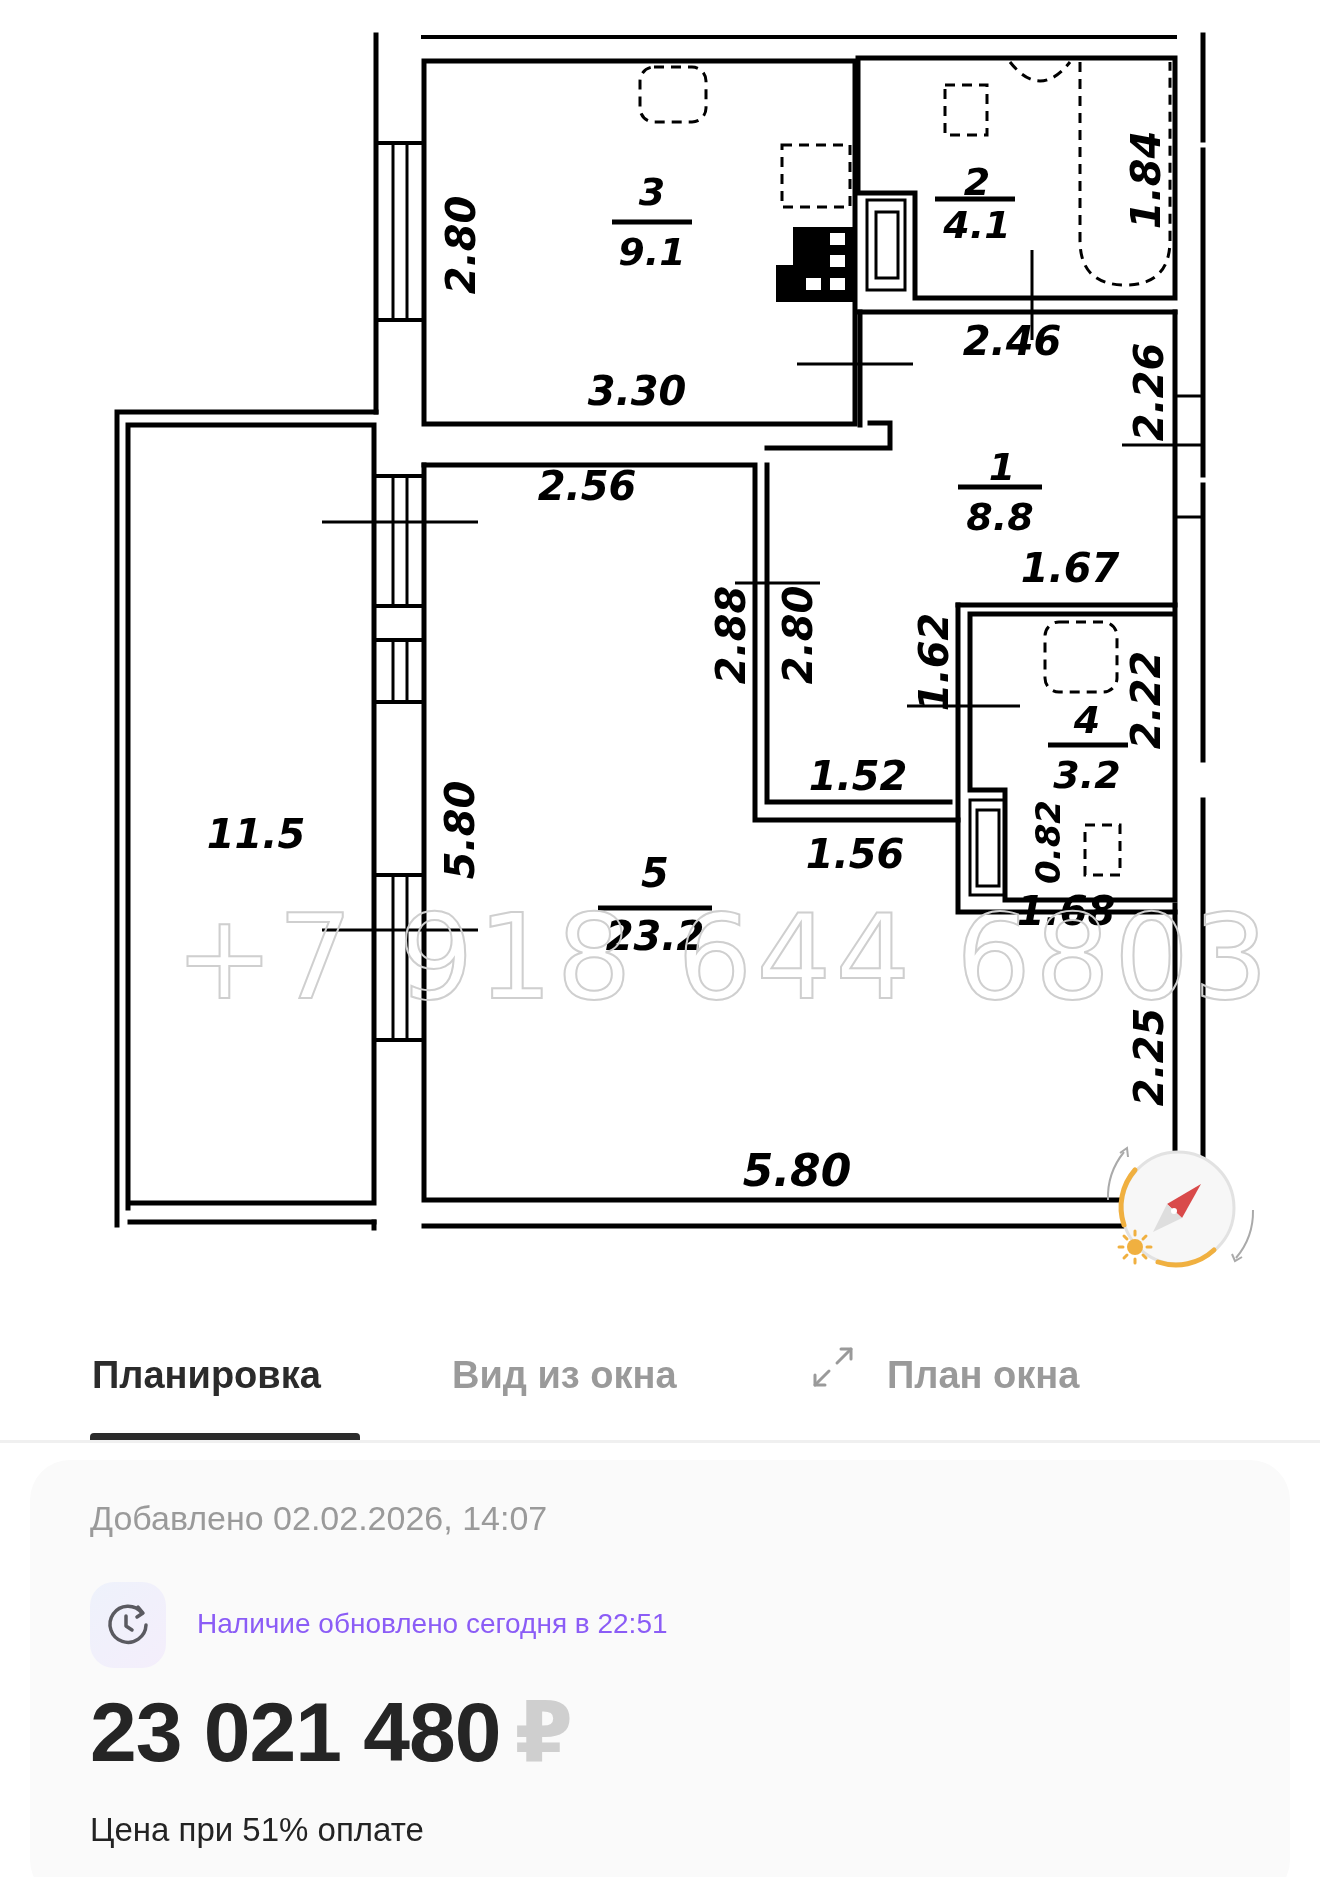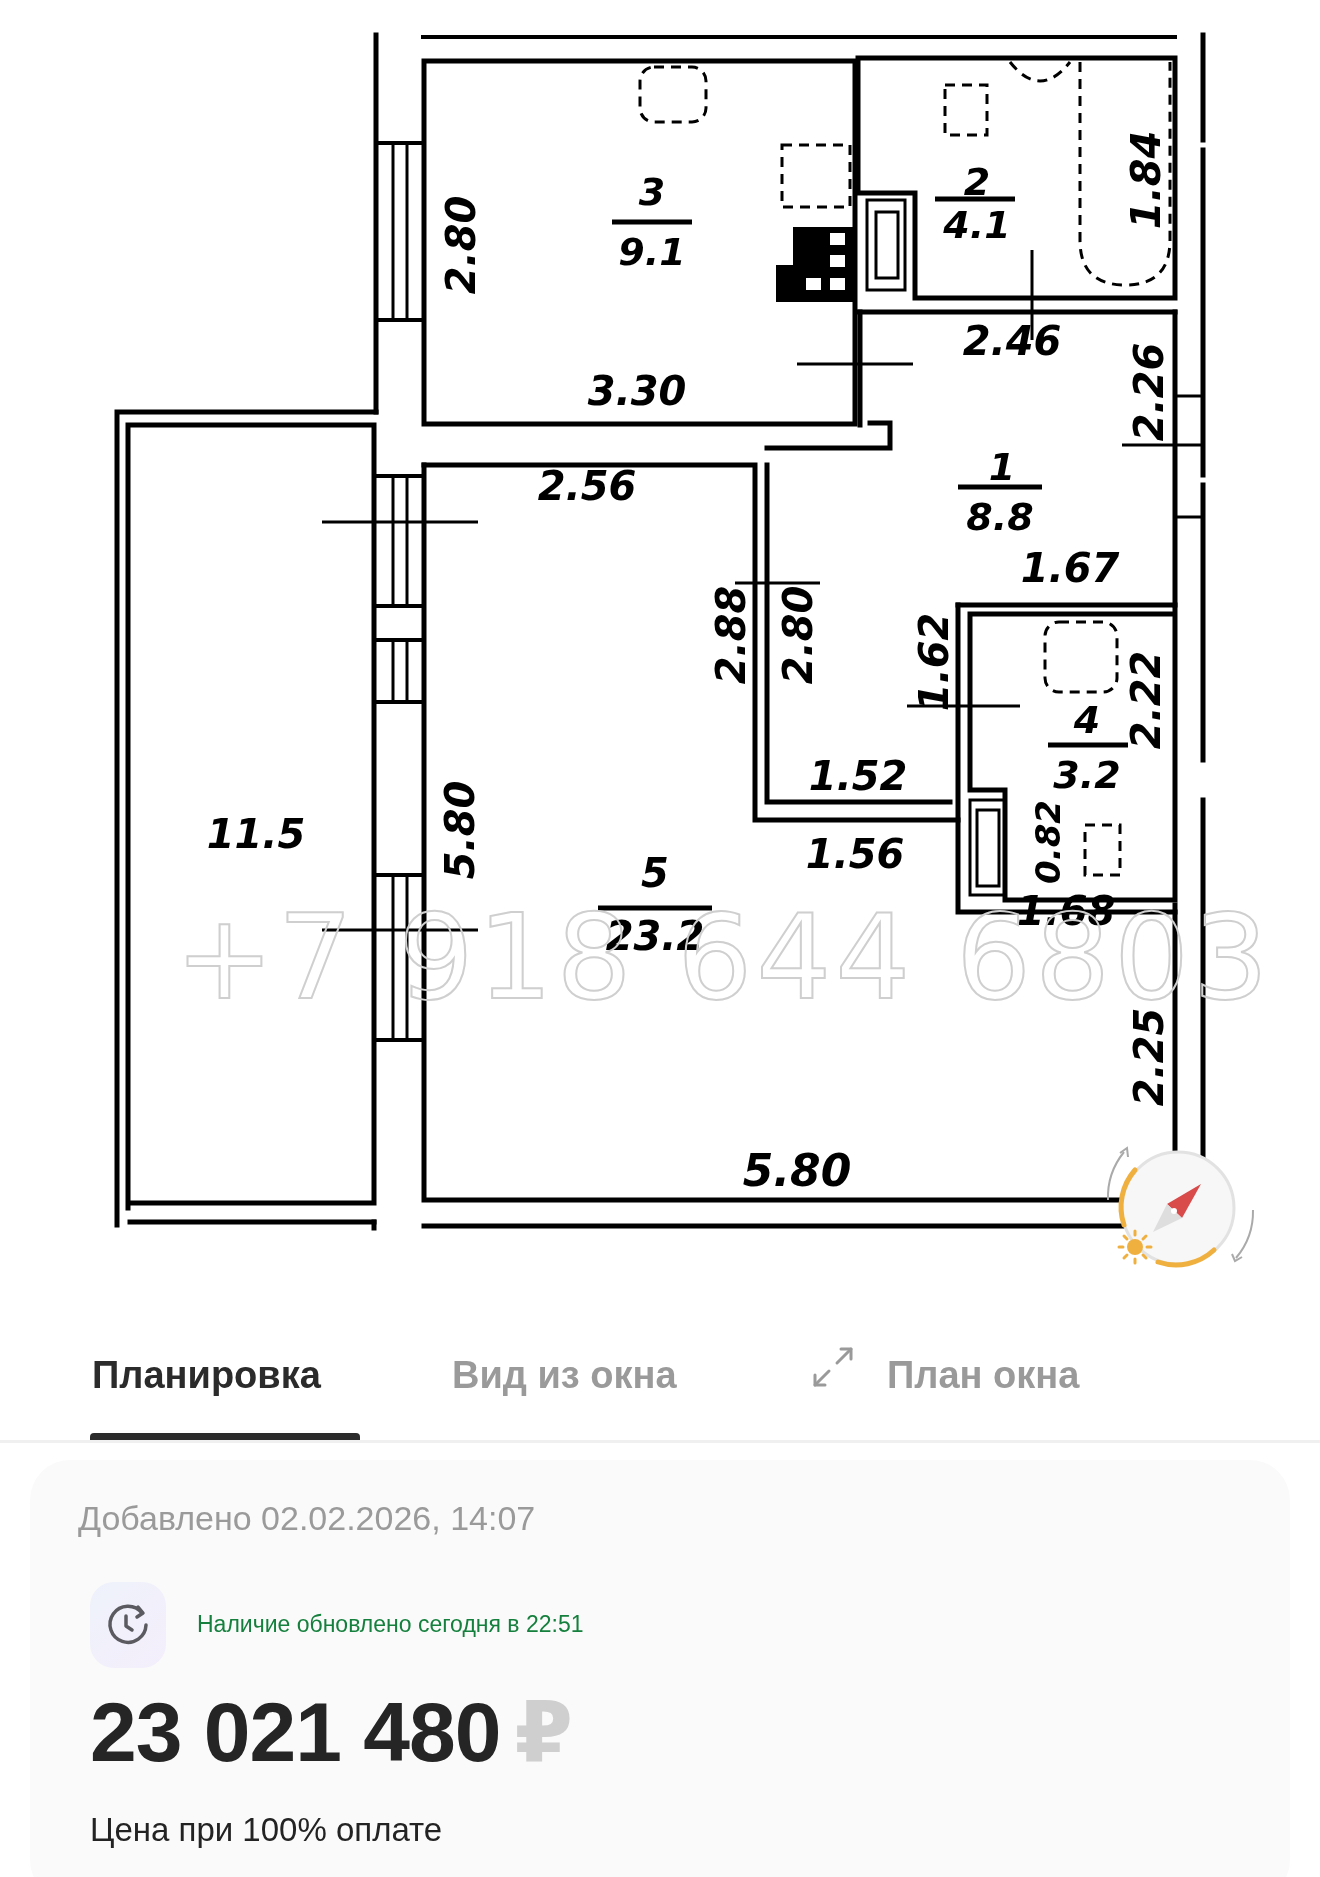--- a/index.html
+++ b/index.html
@@ -13,24 +13,24 @@
 
   .tabs { position: absolute; left: 0; top: 1330px; width: 1209px; height: 110px; }
   .tab { position: absolute; top: 20px; font-size: 38px; font-weight: bold; line-height: 50px; cursor: pointer; white-space: nowrap; }
   .tab.active { color: #2b2b2b; }
   .tab.inactive { color: #9a9a9a; text-align: center; }
   .tab-underline { position: absolute; left: 90px; top: 103px; width: 270px; height: 8px; background: #2b2b2b; border-radius: 4px 4px 0 0; }
   .tabs-divider { position: absolute; left: 0; top: 1440px; width: 1320px; height: 3px; background: #f0f0f0; }
   .expand-icon { position: absolute; left: 811px; top: 1345px; width: 44px; height: 44px; }
 
   .card { position: absolute; left: 30px; top: 1460px; width: 1260px; height: 440px; background: #fafafa; border-radius: 40px; }
-  .added { position: absolute; left: 48px; top: 36px; font-size: 34px; color: #9a9a9a; line-height: 44px; text-align: right; }
+  .added { position: absolute; left: 60px; top: 36px; font-size: 34px; color: #9a9a9a; line-height: 44px; text-align: right; }
   .avail-icon { position: absolute; left: 60px; top: 122px; width: 76px; height: 86px; border-radius: 24px; background: linear-gradient(135deg, #eef2fb, #f4eefb); }
   .avail-icon svg { position: absolute; left: 12px; top: 17px; }
-  .avail-text { position: absolute; left: 167px; top: 142px; font-size: 23px; color: #15803d; line-height: 44px; }
+  .avail-text { position: absolute; left: 167px; top: 142px; font-size: 28px; color: #8b5cf6; line-height: 44px; }
   .price { position: absolute; left: 60px; top: 222px; font-size: 84px; font-weight: bold; color: #252525; line-height: 100px; letter-spacing: -1px; white-space: nowrap; }
   .price .currency { color: #cfcfcf; margin-left: 14px; }
   .price-note { position: absolute; left: 60px; top: 348px; font-size: 33px; color: #232323; line-height: 44px; }
 </style>
 </head>
 <body>
 
 <div class="plan">
 <svg width="1320" height="1300" viewBox="0 0 1320 1300" xmlns="http://www.w3.org/2000/svg">
   <g stroke="#000" fill="none" stroke-width="5" stroke-linecap="square">
@@ -227,14 +227,14 @@
     <svg width="52" height="52" viewBox="0 0 52 52">
       <g fill="none" stroke="#5a5a60" stroke-width="3.5" stroke-linecap="round" stroke-linejoin="round">
         <path d="M40 14 A18 18 0 1 0 44 26"></path>
         <polyline points="36,8 41,14 35,18"></polyline>
         <polyline points="24,17 24,27 30,31"></polyline>
       </g>
     </svg>
   </div>
   <div class="avail-text">Наличие обновлено сегодня в 22:51</div>
   <div class="price"><span>23 021 480</span><span class="currency">₽</span></div>
-  <div class="price-note">Цена при 100% оплате</div>
+  <div class="price-note">Цена при 51% оплате</div>
 </div>
 
 </body></html>

